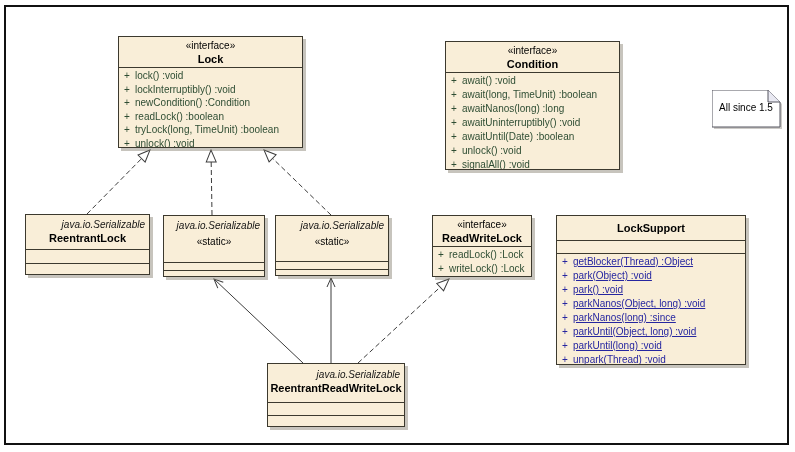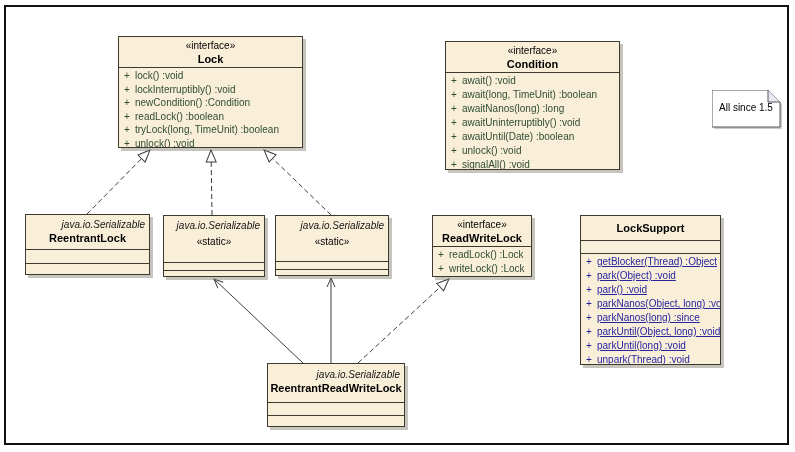--- a/index.html
+++ b/index.html
@@ -176,21 +176,21 @@
           <span class="vis">+</span>
           <span class="sig">readLock() :Lock</span>
         </div>
         <div class="m-row">
           <span class="vis">+</span>
           <span class="sig">writeLock() :Lock</span>
         </div>
       </div>
   </div>
 
-  <div class="uml-class lh14 static-m" style="left:580px;top:215px;width:141px;height:150px">
+  <div class="uml-class lh14 static-m" style="left:556px;top:215px;width:190px;height:150px">
     <div class="cmp hdr" style="height:24px;padding-top:5px">
       <div class="cls-name">LockSupport</div>
     </div>
     <div class="cmp empty" style="height:13px"></div>
     <div class="cmp methods" style="flex:1">
         <div class="m-row">
           <span class="vis">+</span>
           <span class="sig">getBlocker(Thread) :Object</span>
         </div>
         <div class="m-row">

